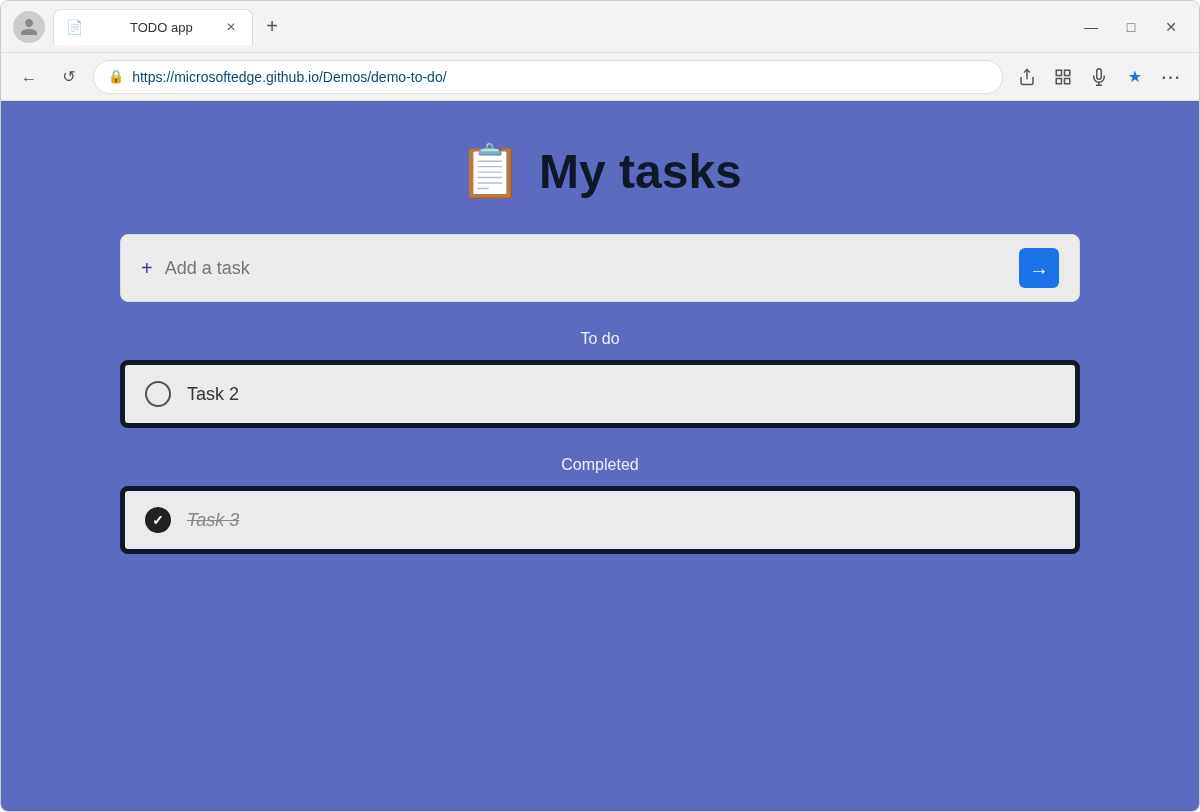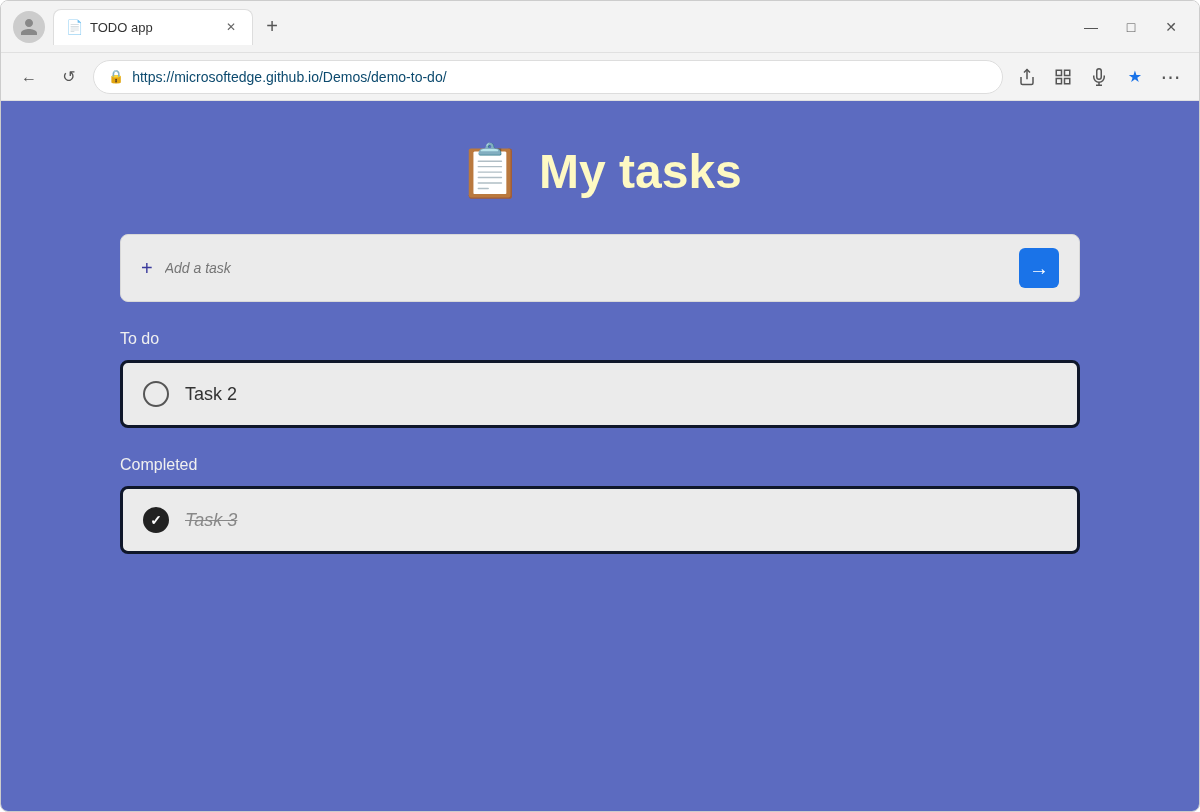--- a/index.html
+++ b/index.html
@@ -9,52 +9,52 @@
     .browser-window { width: 1200px; height: 812px; display: flex; flex-direction: column; border: 1px solid #ccc; border-radius: 8px; overflow: hidden; }
 
     .title-bar { height: 52px; background: #f3f3f3; display: flex; align-items: center; padding: 0 12px; gap: 8px; border-bottom: 1px solid #e0e0e0; }
 
     .profile-icon { width: 32px; height: 32px; border-radius: 50%; background: #ccc; display: flex; align-items: center; justify-content: center; }
     .profile-icon svg { width: 20px; height: 20px; fill: #888; }
 
     .tab-bar { display: flex; align-items: center; gap: 4px; flex: 1; }
     .tab { height: 36px; background: #fff; border-radius: 8px 8px 0 0; display: flex; align-items: center; padding: 0 12px; gap: 8px; font-size: 13px; color: #333; min-width: 200px; max-width: 240px; border: 1px solid #ddd; border-bottom: none; }
     .tab-favicon { width: 16px; height: 16px; font-size: 14px; }
-    .tab-title { flex: 1; font-size: 13px; white-space: nowrap; overflow: hidden; text-overflow: ellipsis; }
+    .tab-title { flex: 1; font-size: 13px; white-space: nowrap; overflow: hidden; text-overflow: ellipsis; margin-left: 40px; }
     .tab-close { width: 18px; height: 18px; border-radius: 50%; display: flex; align-items: center; justify-content: center; font-size: 12px; color: #666; cursor: pointer; background: none; border: none; }
     .new-tab-btn { width: 30px; height: 30px; display: flex; align-items: center; justify-content: center; font-size: 20px; color: #555; cursor: pointer; border-radius: 50%; background: none; border: none; }
 
     .nav-bar { height: 48px; background: #f3f3f3; display: flex; align-items: center; padding: 0 12px; gap: 8px; border-bottom: 1px solid #e0e0e0; }
     .nav-btn { width: 32px; height: 32px; border-radius: 50%; display: flex; align-items: center; justify-content: center; background: none; border: none; cursor: pointer; color: #555; font-size: 16px; }
 
     .address-bar { flex: 1; height: 34px; background: #fff; border: 1px solid #ddd; border-radius: 20px; display: flex; align-items: center; padding: 0 14px; gap: 8px; }
     .lock-icon { color: #888; font-size: 13px; }
     .url-text { font-size: 14px; color: #0c4a6e; flex: 1; }
 
     .nav-actions { display: flex; align-items: center; gap: 4px; }
     .nav-action-btn { width: 32px; height: 32px; border-radius: 50%; display: flex; align-items: center; justify-content: center; background: none; border: none; cursor: pointer; color: #555; font-size: 16px; }
     .star-btn { color: #1a73e8 !important; }
 
     
     .page-content { flex: 1; background: #5c6bc0; display: flex; flex-direction: column; align-items: center; padding: 40px 20px; overflow-y: auto; }
 
     .page-header { display: flex; align-items: center; gap: 16px; margin-bottom: 32px; }
     .clipboard-icon { font-size: 52px; }
-    .page-title { font-size: 48px; font-weight: 700; color: #fef9c3; }
+    .page-title { font-size: 48px; font-weight: 700; color: #0f172a; }
 
     .task-container { width: 100%; max-width: 960px; display: flex; flex-direction: column; gap: 0; }
 
     .add-task-row { background: #ebebeb; border-radius: 8px; height: 68px; display: flex; align-items: center; padding: 0 20px; margin-bottom: 20px; border: 1px solid #d8d8d8; }
     .add-task-plus { font-size: 20px; color: #3a3a9c; margin-right: 12px; font-weight: 300; }
-    .add-task-input { flex: 1; background: transparent; border: none; outline: none; font-size: 14px; color: #0369a1; cursor: text; font-style: italic; }
+    .add-task-input { flex: 1; background: transparent; border: none; outline: none; font-size: 18px; color: #0369a1; cursor: text; }
     .add-task-btn { width: 40px; height: 40px; background: #1a73e8; border-radius: 6px; display: flex; align-items: center; justify-content: center; color: #fff; font-size: 20px; cursor: pointer; border: none; margin-left: auto; }
 
-    .section-label { font-size: 16px; color: #f0f0f0; margin: 8px 0 12px 0; }
+    .section-label { text-align: center; font-size: 16px; color: #f0f0f0; margin: 8px 0 12px 0; }
 
-    .task-item { background: #ebebeb; border-radius: 8px; height: 68px; display: flex; align-items: center; padding: 0 20px; margin-bottom: 8px; border: 3px solid #0f172a; }
+    .task-item { background: #ebebeb; border-radius: 8px; height: 68px; display: flex; align-items: center; padding: 0 20px; margin-bottom: 8px; border: 5px solid #0f172a; }
     .task-checkbox { width: 26px; height: 26px; border-radius: 50%; border: 2.5px solid #555; display: flex; align-items: center; justify-content: center; margin-right: 16px; cursor: pointer; flex-shrink: 0; background: transparent; }
     .task-checkbox.checked { background: #222; border-color: #222; }
     .task-checkbox.checked::after { content: '✓'; color: #fff; font-size: 14px; font-weight: 700; }
     .task-label { font-size: 18px; color: #333; }
     .task-label.strikethrough { text-decoration: line-through; color: #888; font-style: italic; }
 
     .section-completed { margin-top: 20px; }
   </style>
 </head>
 <body>

